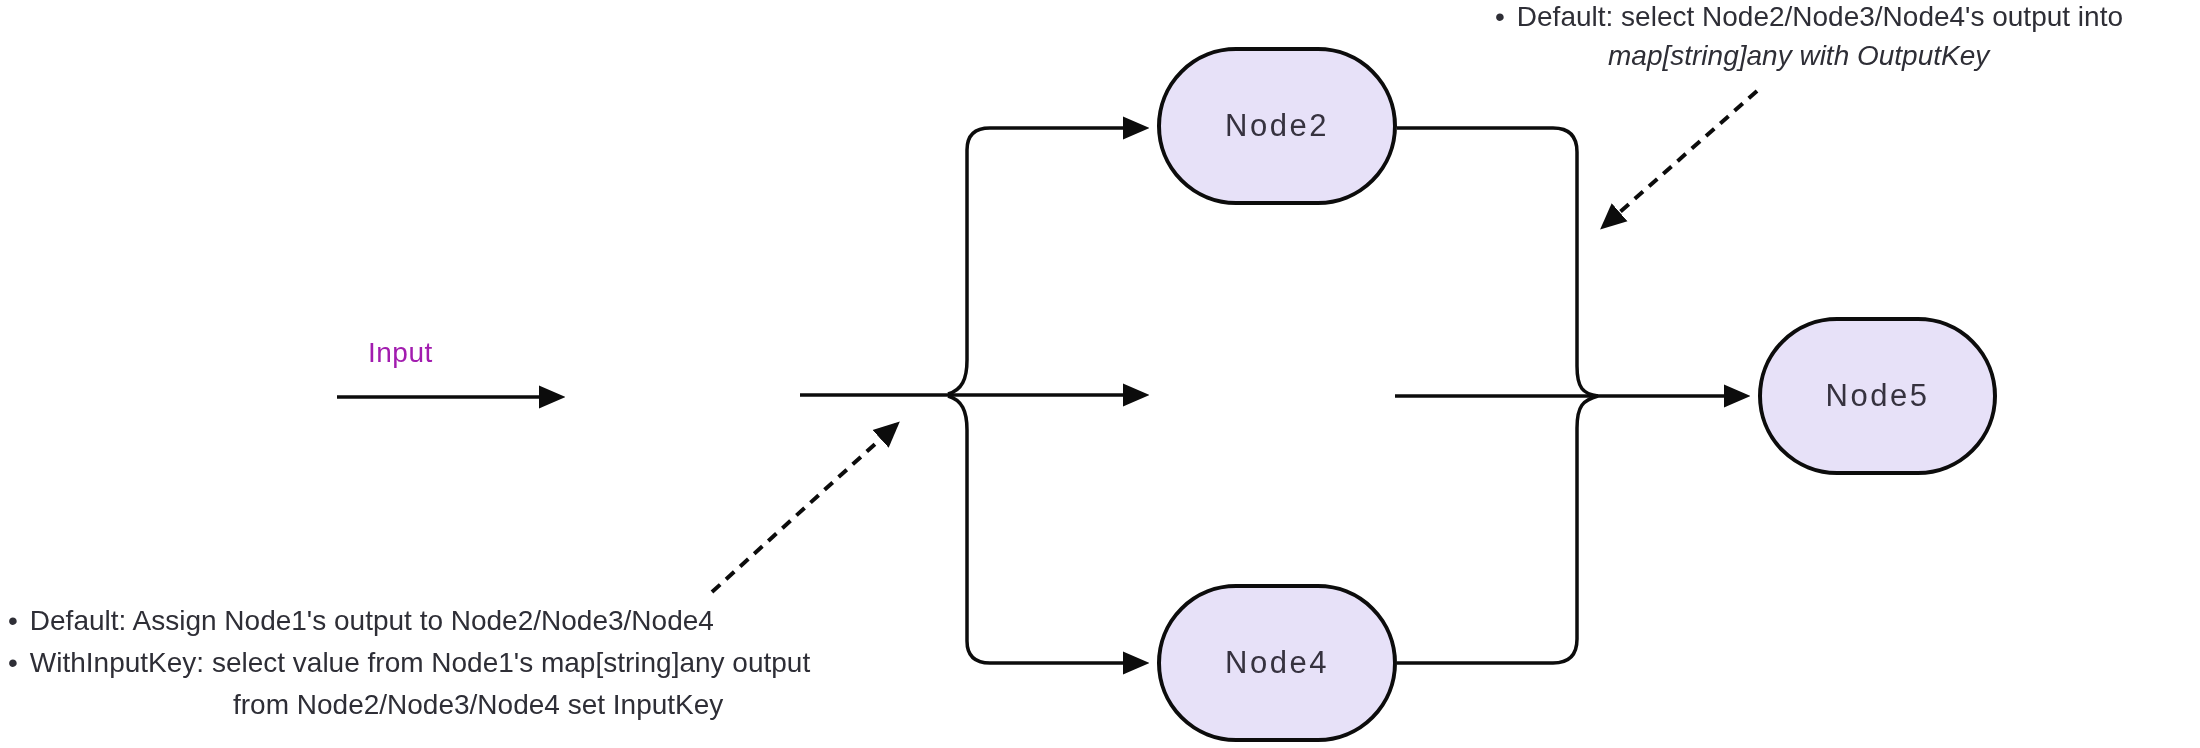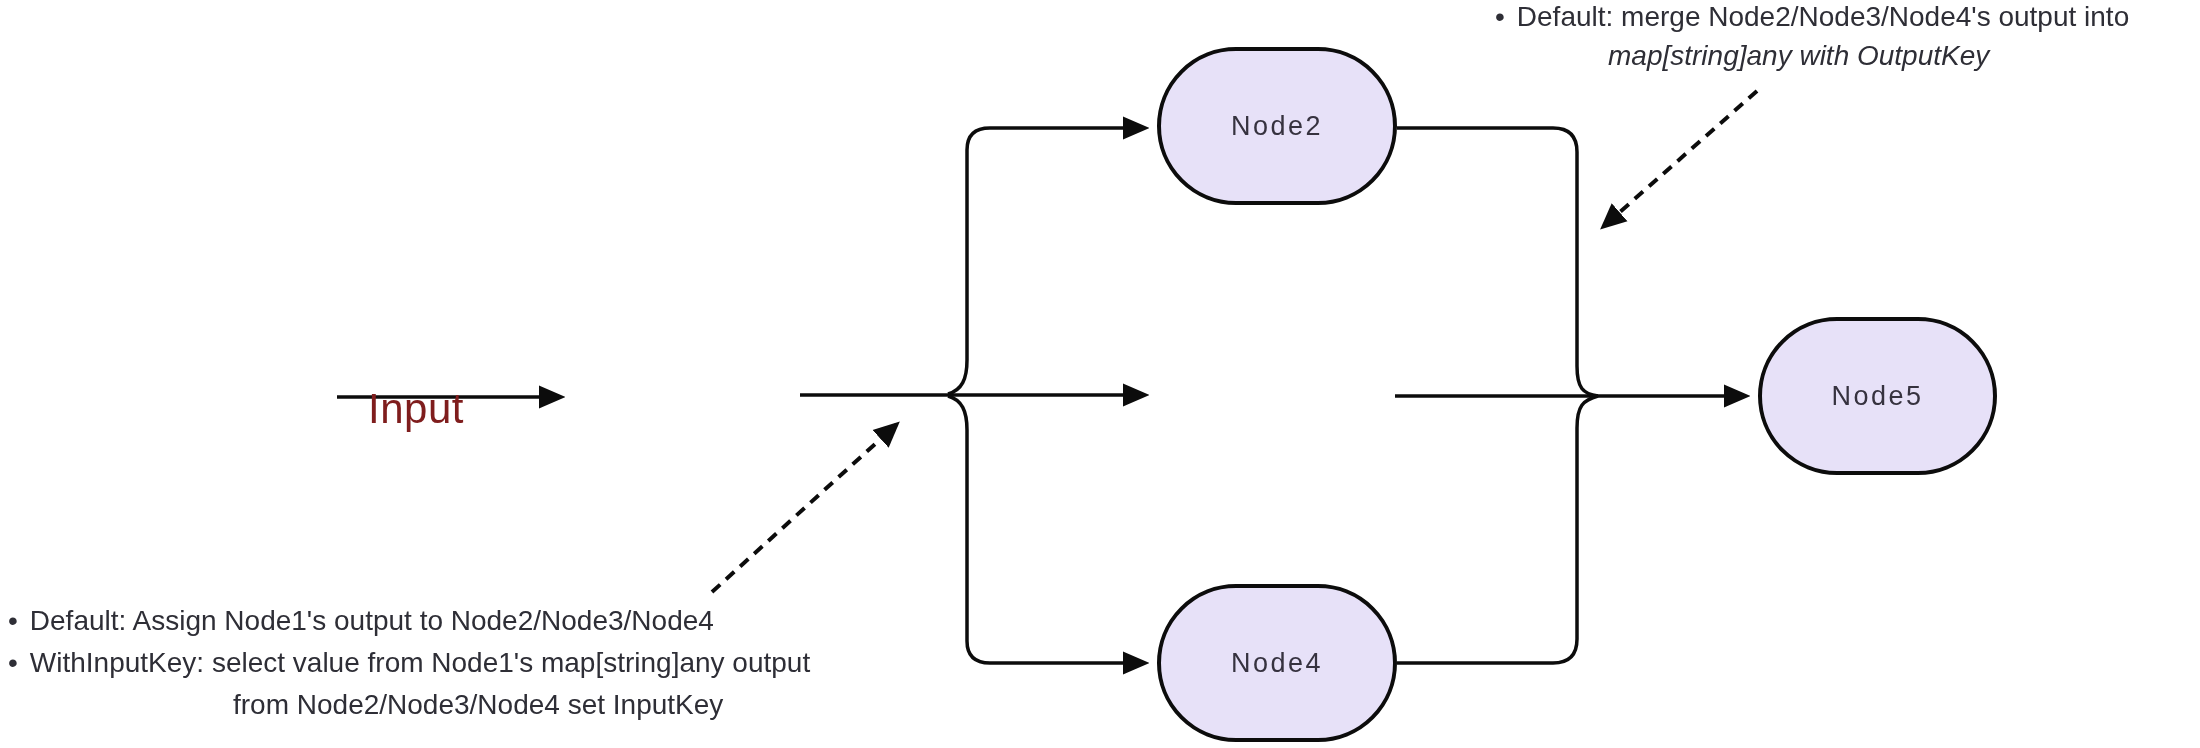--- a/index.html
+++ b/index.html
@@ -7,25 +7,25 @@
     position:relative;width:2200px;height:748px;background:#ffffff;overflow:hidden;
     font-family:"Liberation Sans", sans-serif;
   }
   svg.edges{position:absolute;left:0;top:0;}
   .node{
     position:absolute;height:158px;border:4px solid #0c0c0c;border-radius:79px;
     background:#e7e1f8;display:flex;align-items:center;justify-content:center;
     box-sizing:border-box;
   }
   .node span{
-    font-size:27px;letter-spacing:2.5px;color:#36323f;
+    font-size:31px;letter-spacing:2.5px;color:#36323f;
     font-family:"Liberation Sans", sans-serif;
   }
   .edge-label{
-    position:absolute;font-size:42px;color:#7f1d1d;letter-spacing:0.5px;margin-top:48px;
+    position:absolute;font-size:28px;color:#a21caf;letter-spacing:0.5px;
   }
   .ann-line{
     position:absolute;display:flex;gap:12px;align-items:flex-start;
     font-size:28px;line-height:34px;color:#2e2e36;white-space:nowrap;
   }
   .ann-line .b{flex:0 0 auto;}
 </style>
 </head>
 <body>
 
@@ -67,21 +67,21 @@
     <span>Node4</span>
   </div>
   <div class="node" style="left:1758px;top:317px;width:239px;">
     <span>Node5</span>
   </div>
 
   <div class="edge-label" style="left:368px;top:337px;">Input</div>
 
   <div class="ann-line" style="left:1495px;top:0px;">
     <span class="b">•</span>
-    <span>Default: merge Node2/Node3/Node4's output into</span>
+    <span>Default: select Node2/Node3/Node4's output into</span>
   </div>
   <div class="ann-line" style="left:1608px;top:39px;font-style:italic;">
     <span>map[string]any with OutputKey</span>
   </div>
 
   <div class="ann-line" style="left:8px;top:604px;">
     <span class="b">•</span>
     <span>Default: Assign Node1's output to Node2/Node3/Node4</span>
   </div>
   <div class="ann-line" style="left:8px;top:646px;">

